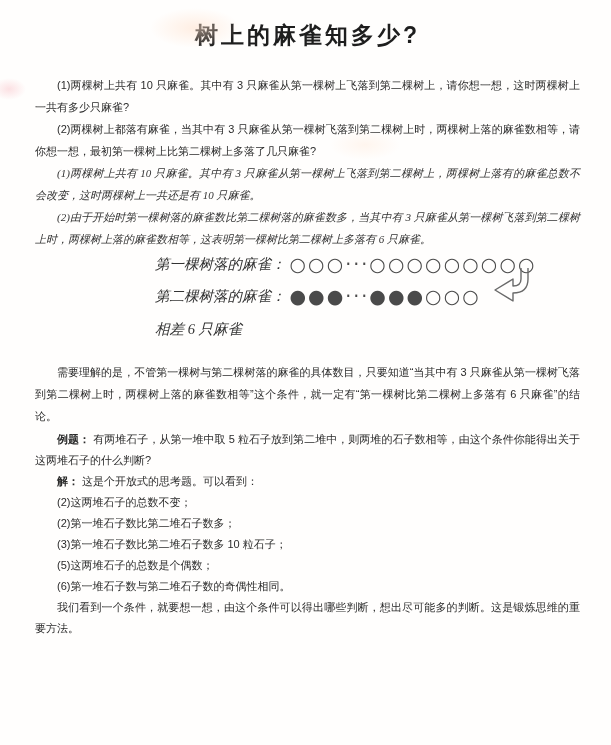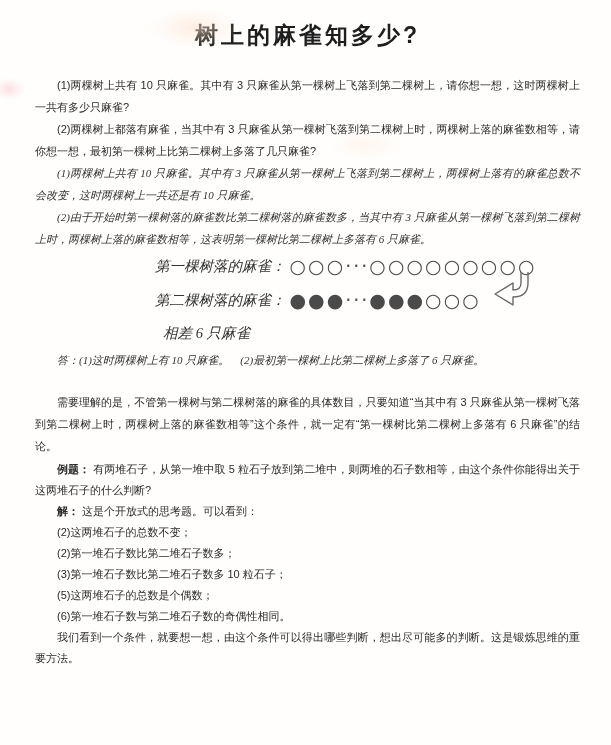--- a/index.html
+++ b/index.html
@@ -53,21 +53,21 @@
     color: #333;
   }
   .tight { line-height: 21px; }
   .mt-lg { margin-top: 20px; }
   .mt-md { margin-top: 2px; }
   .diagram {
     position: relative;
     margin: 2px 0 0 120px;
   }
   .diag-row {
-    line-height: 28px;
+    line-height: 23px;
     white-space: nowrap;
   }
   .diag-label {
     font-size: 14.5px;
   }
   .circles {
     font-family: "DejaVu Sans", sans-serif;
     font-size: 19px;
     letter-spacing: 2px;
     color: #4a4a4a;
@@ -75,21 +75,20 @@
   }
   .arrow-icon {
     display: inline-block;
     vertical-align: middle;
     position: relative;
     top: -10px;
     margin-left: 4px;
   }
   .diag-caption {
     line-height: 23px;
-    margin-left: 8px;
     font-size: 14.5px;
     font-style: italic;
   }
   .label-gap { margin-right: 4px; }
 </style>
 </head>
 <body>
 
 <div class="page">
 
@@ -111,21 +110,20 @@
       <span class="kai diag-label label-gap">第一棵树落的麻雀：</span><span class="circles">○○○···○○○○○○○○○</span>
     </div>
     <div class="diag-row">
       <span class="kai diag-label label-gap">第二棵树落的麻雀：</span><span class="circles">●●●···●●●○○○</span><svg class="arrow-icon" width="46" height="42" viewBox="0 0 46 42">
         <path d="M36,2 L36,13 C36,18 33,20 28,20 L28,13 L10,24 L28,35 L28,27 C38,27 43,22 43,13 L43,2" fill="none" stroke="#6a6a6a" stroke-width="1.4" stroke-linejoin="round"></path>
       </svg>
     </div>
     <div class="diag-caption kai">相差 6 只麻雀</div>
   </div>
 
-  <p class="para indent kai" style="margin-top:4px;">答：(1)这时两棵树上有 10 只麻雀。　(2)最初第一棵树上比第二棵树上多落了 6 只麻雀。</p>
 
   <p class="para indent mt-lg">需要理解的是，不管第一棵树与第二棵树落的麻雀的具体数目，只要知道“当其中有 3 只麻雀从第一棵树飞落到第二棵树上时，两棵树上落的麻雀数相等”这个条件，就一定有“第一棵树比第二棵树上多落有 6 只麻雀”的结论。</p>
 
   <p class="para indent tight mt-md"><b>例题：</b>
     <span>有两堆石子，从第一堆中取 5 粒石子放到第二堆中，则两堆的石子数相等，由这个条件你能得出关于这两堆石子的什么判断?</span></p>
 
   <p class="para indent tight"><b>解：</b>
     <span>这是个开放式的思考题。可以看到：</span></p>
 
   <p class="para indent tight">(2)这两堆石子的总数不变；</p>

